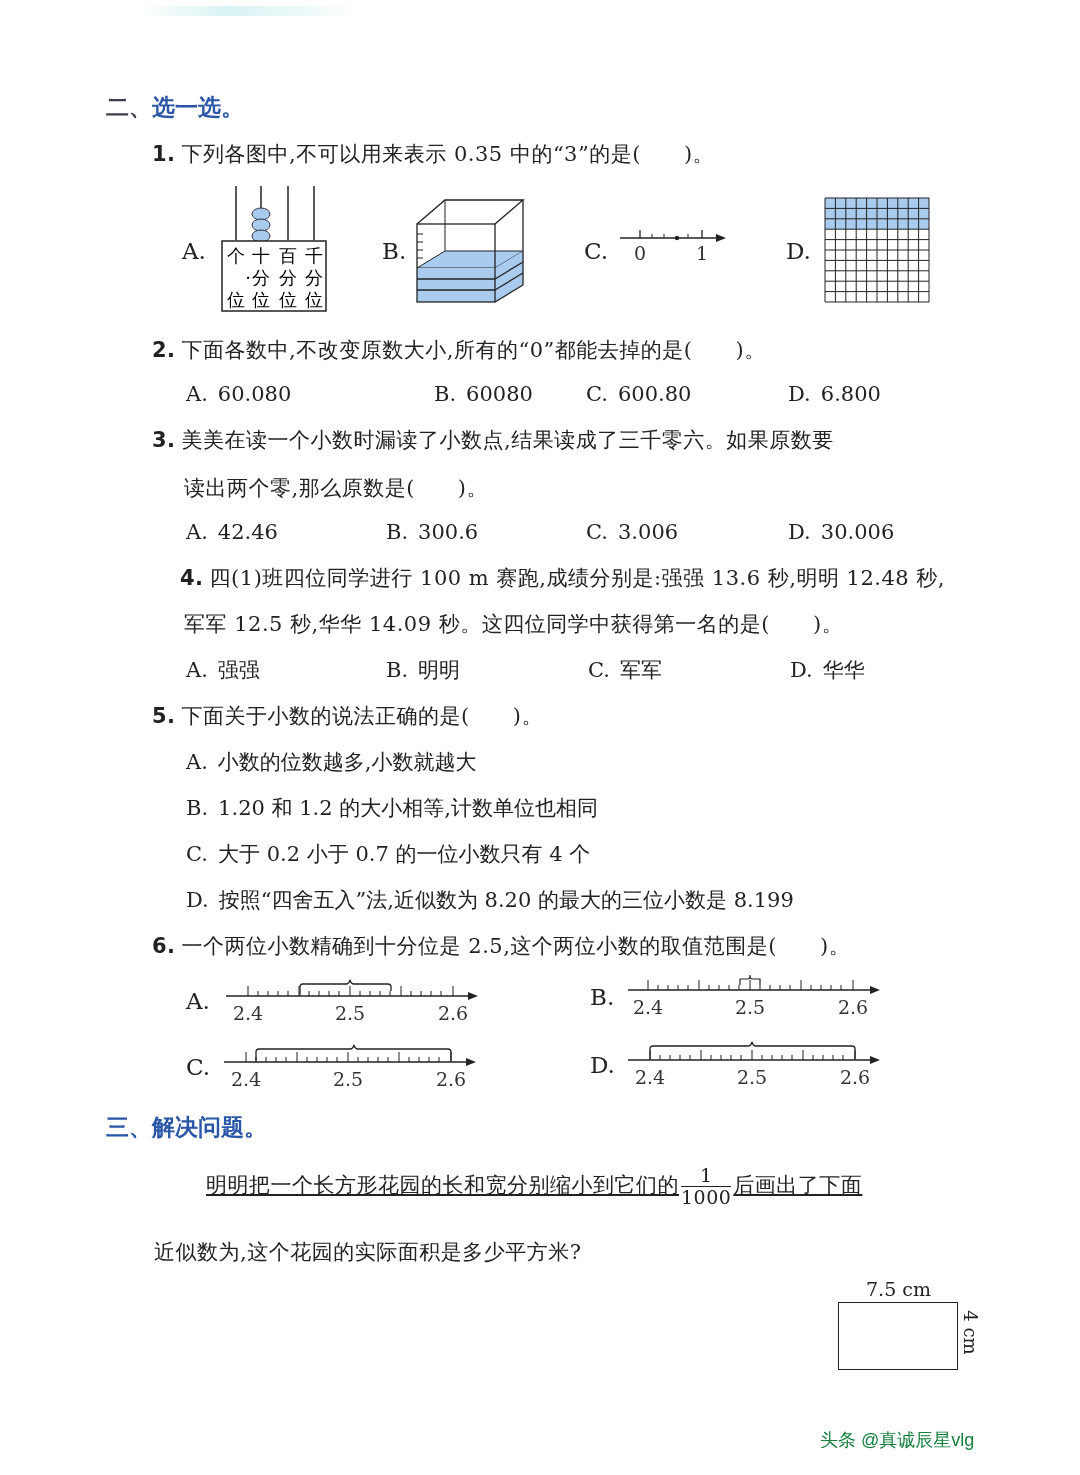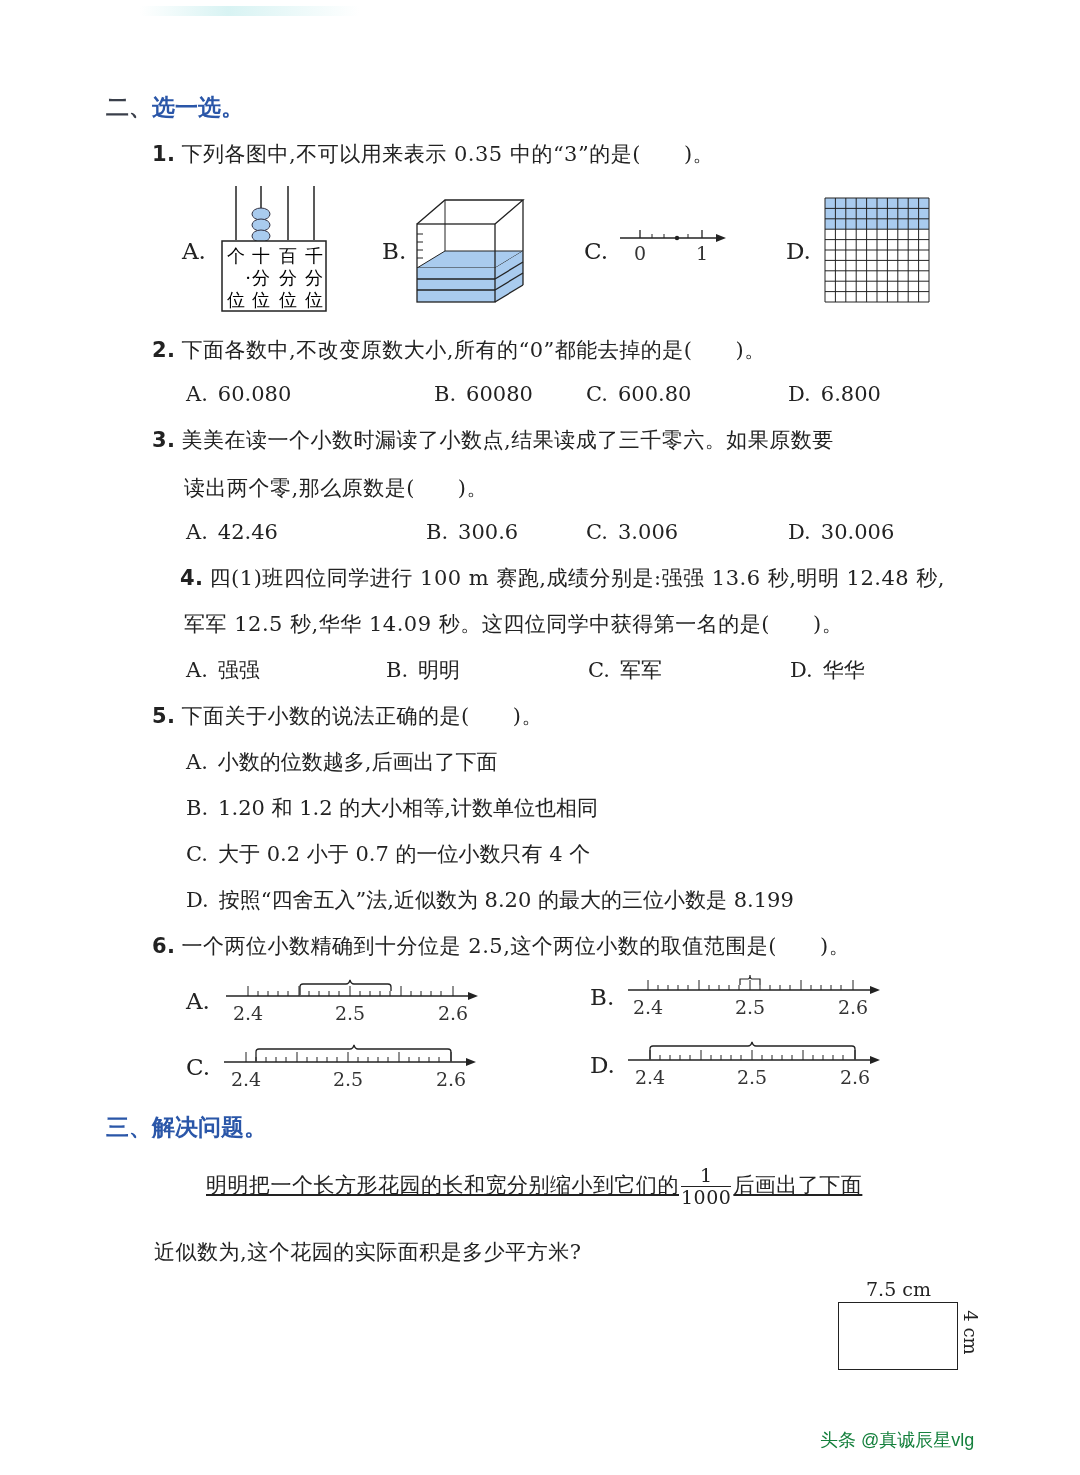--- a/index.html
+++ b/index.html
@@ -130,37 +130,37 @@
 <div class="abs opt" style="left:186px; top:382px;"><span class="lbl">A.</span><span>60.080</span></div>
 <div class="abs opt" style="left:386px; top:382px;margin-left:48px;"><span class="lbl">B.</span><span>60080</span></div>
 <div class="abs opt" style="left:586px; top:382px;"><span class="lbl">C.</span><span>600.80</span></div>
 <div class="abs opt" style="left:788px; top:382px;"><span class="lbl">D.</span><span>6.800</span></div>
 
 <div class="abs q" style="left:152px; top:426px;">
   <span class="qn">3.</span><span>美美在读一个小数时漏读了小数点,结果读成了三千零六。如果原数要</span>
 </div>
 <div class="abs q" style="left:184px; top:474px;">读出两个零,那么原数是(　　)。</div>
 <div class="abs opt" style="left:186px; top:520px;"><span class="lbl">A.</span><span>42.46</span></div>
-<div class="abs opt" style="left:386px; top:520px;margin-left:40px;"><span class="lbl">B.</span><span>300.6</span></div>
+<div class="abs opt" style="left:386px; top:520px;"><span class="lbl">B.</span><span>300.6</span></div>
 <div class="abs opt" style="left:586px; top:520px;"><span class="lbl">C.</span><span>3.006</span></div>
 <div class="abs opt" style="left:788px; top:520px;"><span class="lbl">D.</span><span>30.006</span></div>
 
 <div class="abs q" style="left:152px; top:564px;margin-left:28px;">
   <span class="qn">4.</span><span>四(1)班四位同学进行 100 m 赛跑,成绩分别是:强强 13.6 秒,明明 12.48 秒,</span>
 </div>
 <div class="abs q" style="left:184px; top:610px;">军军 12.5 秒,华华 14.09 秒。这四位同学中获得第一名的是(　　)。</div>
 <div class="abs opt" style="left:186px; top:656px;"><span class="lbl">A.</span><span>强强</span></div>
 <div class="abs opt" style="left:386px; top:656px;"><span class="lbl">B.</span><span>明明</span></div>
 <div class="abs opt" style="left:588px; top:656px;"><span class="lbl">C.</span><span>军军</span></div>
 <div class="abs opt" style="left:790px; top:656px;"><span class="lbl">D.</span><span>华华</span></div>
 
 <div class="abs q" style="left:152px; top:702px;">
   <span class="qn">5.</span><span>下面关于小数的说法正确的是(　　)。</span>
 </div>
-<div class="abs opt" style="left:186px; top:748px;"><span class="lbl">A.</span><span>小数的位数越多,后画出了下面</span></div>
+<div class="abs opt" style="left:186px; top:748px;"><span class="lbl">A.</span><span>小数的位数越多,小数就越大</span></div>
 <div class="abs opt" style="left:186px; top:794px;"><span class="lbl">B.</span><span>1.20 和 1.2 的大小相等,计数单位也相同</span></div>
 <div class="abs opt" style="left:186px; top:840px;"><span class="lbl">C.</span><span>大于 0.2 小于 0.7 的一位小数只有 4 个</span></div>
 <div class="abs opt" style="left:186px; top:886px;"><span class="lbl">D.</span><span>按照“四舍五入”法,近似数为 8.20 的最大的三位小数是 8.199</span></div>
 
 <div class="abs q" style="left:152px; top:932px;">
   <span class="qn">6.</span><span>一个两位小数精确到十分位是 2.5,这个两位小数的取值范围是(　　)。</span>
 </div>
 
 <div class="abs img-lbl" style="left:186px; top:988px;">A.</div>
 <svg class="abs" style="left:224px; top:978px;" width="260" height="50" viewBox="0 0 260 50">

